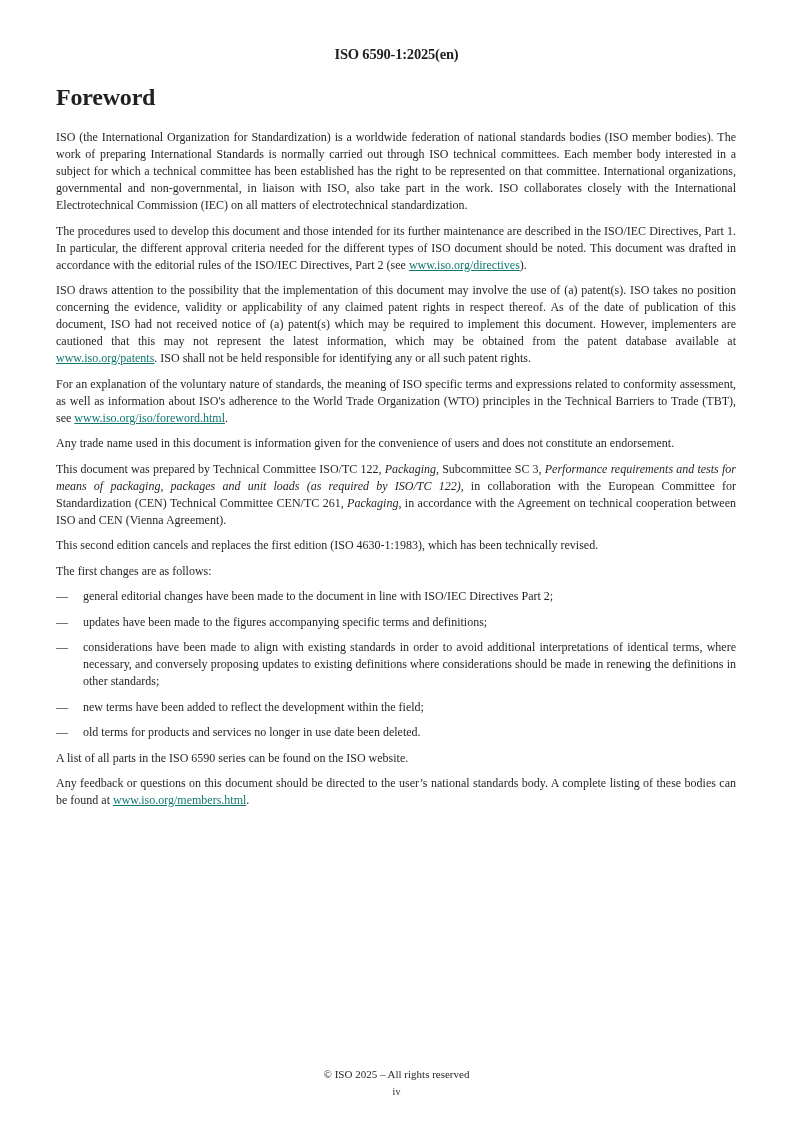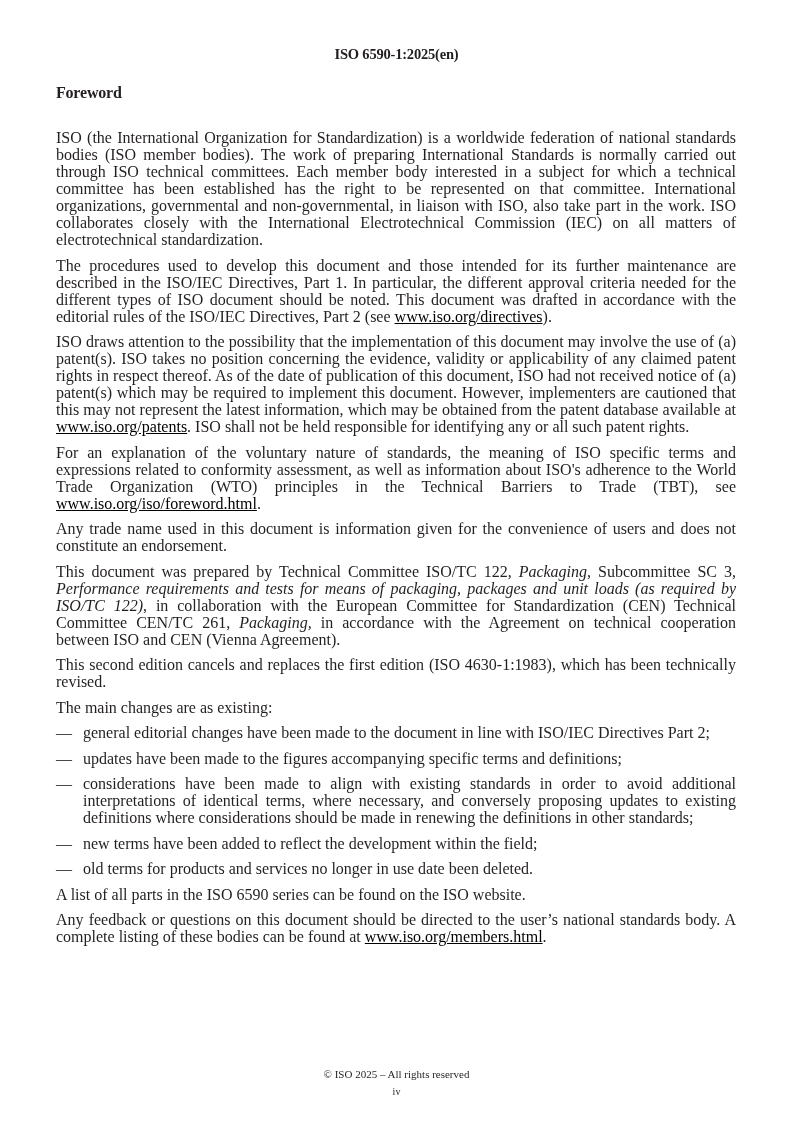--- a/index.html
+++ b/index.html
@@ -8,30 +8,30 @@
     font-family: "DejaVu Serif", "Liberation Serif", serif;
     color: #231f20;
   }
   .header {
     position: absolute; top: 46px; left: 0; width: 793px; text-align: center;
     font-family: "Liberation Serif", serif; font-weight: bold; font-size: 14.5px;
     letter-spacing: -0.2px;
   }
   .title {
     position: absolute; top: 84px; left: 56px;
-    font-family: "Liberation Serif", serif; font-weight: bold; font-size: 16px;
+    font-family: "Liberation Serif", serif; font-weight: bold; font-size: 24px;
     letter-spacing: -0.2px;
   }
   .body {
     position: absolute; top: 129px; left: 56px; width: 680px;
-    font-family: "Liberation Serif", serif; font-size: 16px; line-height: 17px;
+    font-family: "Liberation Serif", serif; font-size: 12px; line-height: 17px;
     text-align: justify;
   }
   .body p { margin: 0 0 8.5px 0; }
-  a.link { color: #000000; text-decoration: underline; }
+  a.link { color: #0f766e; text-decoration: underline; }
   .list { margin: 0; padding: 0; list-style: none; }
   .list li { position: relative; padding-left: 27px; margin: 0 0 8.5px 0; }
   .list li .dash { position: absolute; left: 0; top: 0; }
   .footer {
     position: absolute; top: 1066px; left: 0; width: 793px; text-align: center;
     font-family: "Liberation Serif", serif; font-size: 11px; line-height: 17px;
   }
   .footer .page { font-size: 10px; }
 </style>
 </head>
@@ -49,21 +49,21 @@
   <p><span>ISO draws attention to the possibility that the implementation of this document may involve the use of (a) patent(s). ISO takes no position concerning the evidence, validity or applicability of any claimed patent rights in respect thereof. As of the date of publication of this document, ISO had not received notice of (a) patent(s) which may be required to implement this document. However, implementers are cautioned that this may not represent the latest information, which may be obtained from the patent database available at </span><a class="link">www.iso.org/patents</a><span>. ISO shall not be held responsible for identifying any or all such patent rights.</span></p>
 
   <p><span>For an explanation of the voluntary nature of standards, the meaning of ISO specific terms and expressions related to conformity assessment, as well as information about ISO's adherence to the World Trade Organization (WTO) principles in the Technical Barriers to Trade (TBT), see </span><a class="link">www.iso.org/iso/foreword.html</a><span>.</span></p>
 
   <p>Any trade name used in this document is information given for the convenience of users and does not constitute an endorsement.</p>
 
   <p><span>This document was prepared by Technical Committee ISO/TC 122, </span><em>Packaging</em><span>, Subcommittee SC 3, </span><em>Performance requirements and tests for means of packaging, packages and unit loads (as required by ISO/TC 122)</em><span>, in collaboration with the European Committee for Standardization (CEN) Technical Committee CEN/TC 261, </span><em>Packaging,</em><span> in accordance with the Agreement on technical cooperation between ISO and CEN (Vienna Agreement).</span></p>
 
   <p>This second edition cancels and replaces the first edition (ISO 4630-1:1983), which has been technically revised.</p>
 
-  <p>The main changes are as existing:</p>
+  <p>The first changes are as follows:</p>
 
   <ul class="list">
     <li><span class="dash">—</span><span>general editorial changes have been made to the document in line with ISO/IEC Directives Part 2;</span></li>
     <li><span class="dash">—</span><span>updates have been made to the figures accompanying specific terms and definitions;</span></li>
     <li><span class="dash">—</span><span>considerations have been made to align with existing standards in order to avoid additional interpretations of identical terms, where necessary, and conversely proposing updates to existing definitions where considerations should be made in renewing the definitions in other standards;</span></li>
     <li><span class="dash">—</span><span>new terms have been added to reflect the development within the field;</span></li>
     <li><span class="dash">—</span><span>old terms for products and services no longer in use date been deleted.</span></li>
   </ul>
 
   <p>A list of all parts in the ISO 6590 series can be found on the ISO website.</p>

